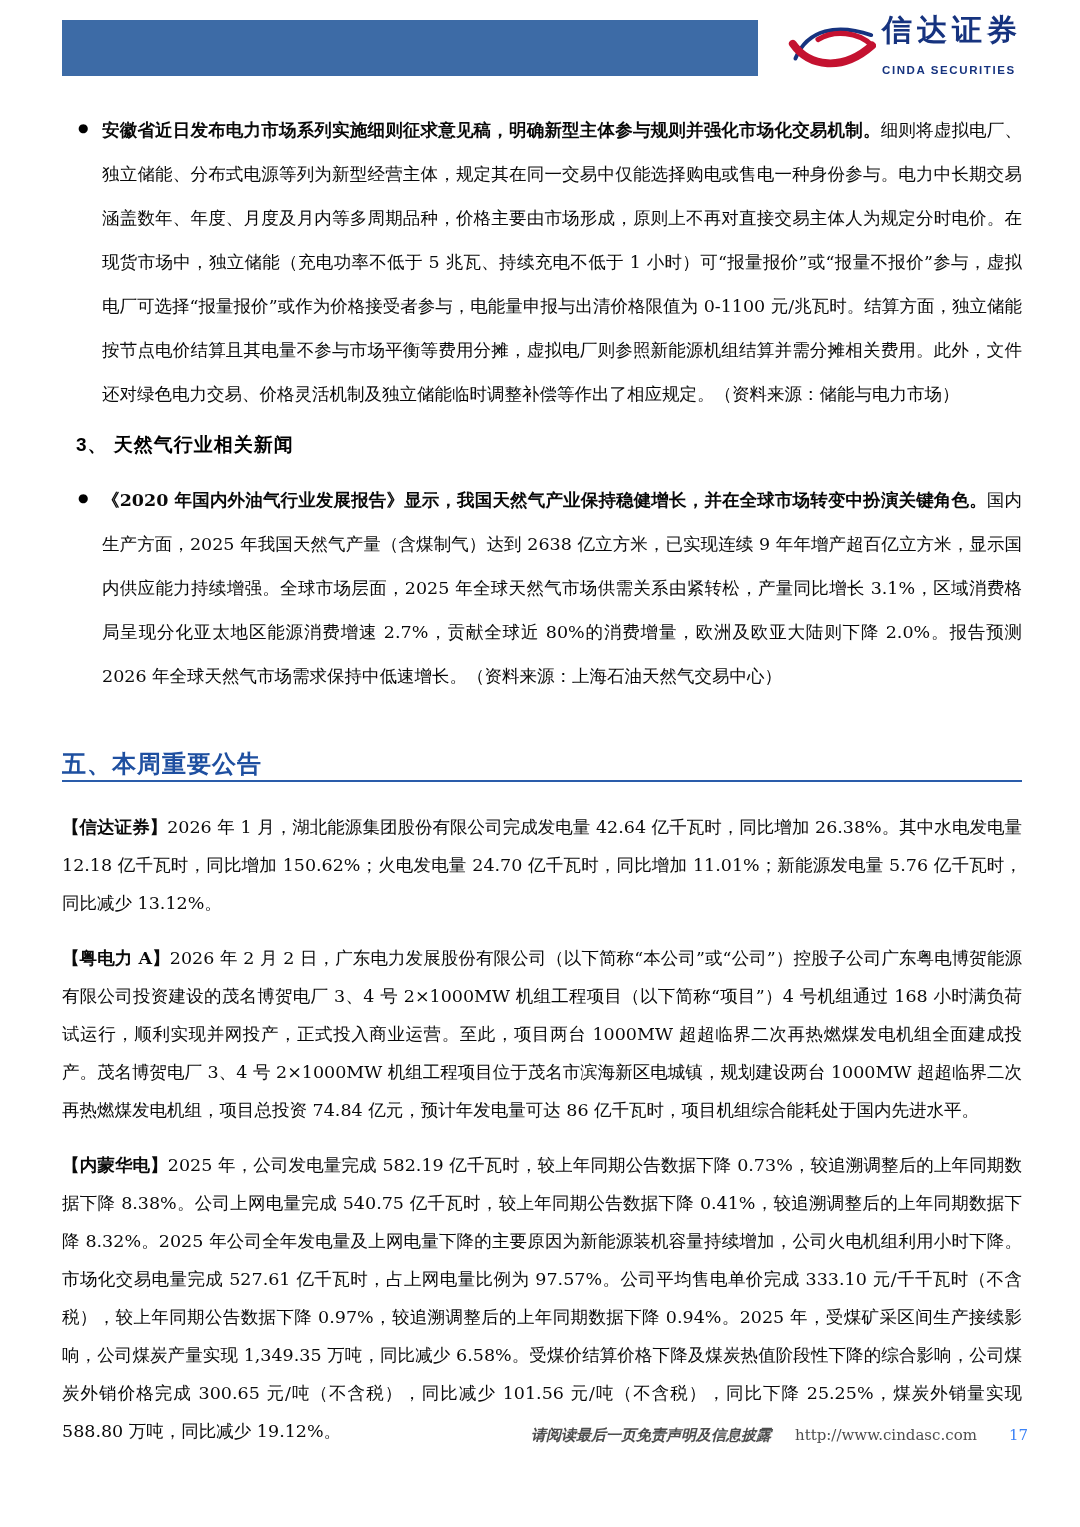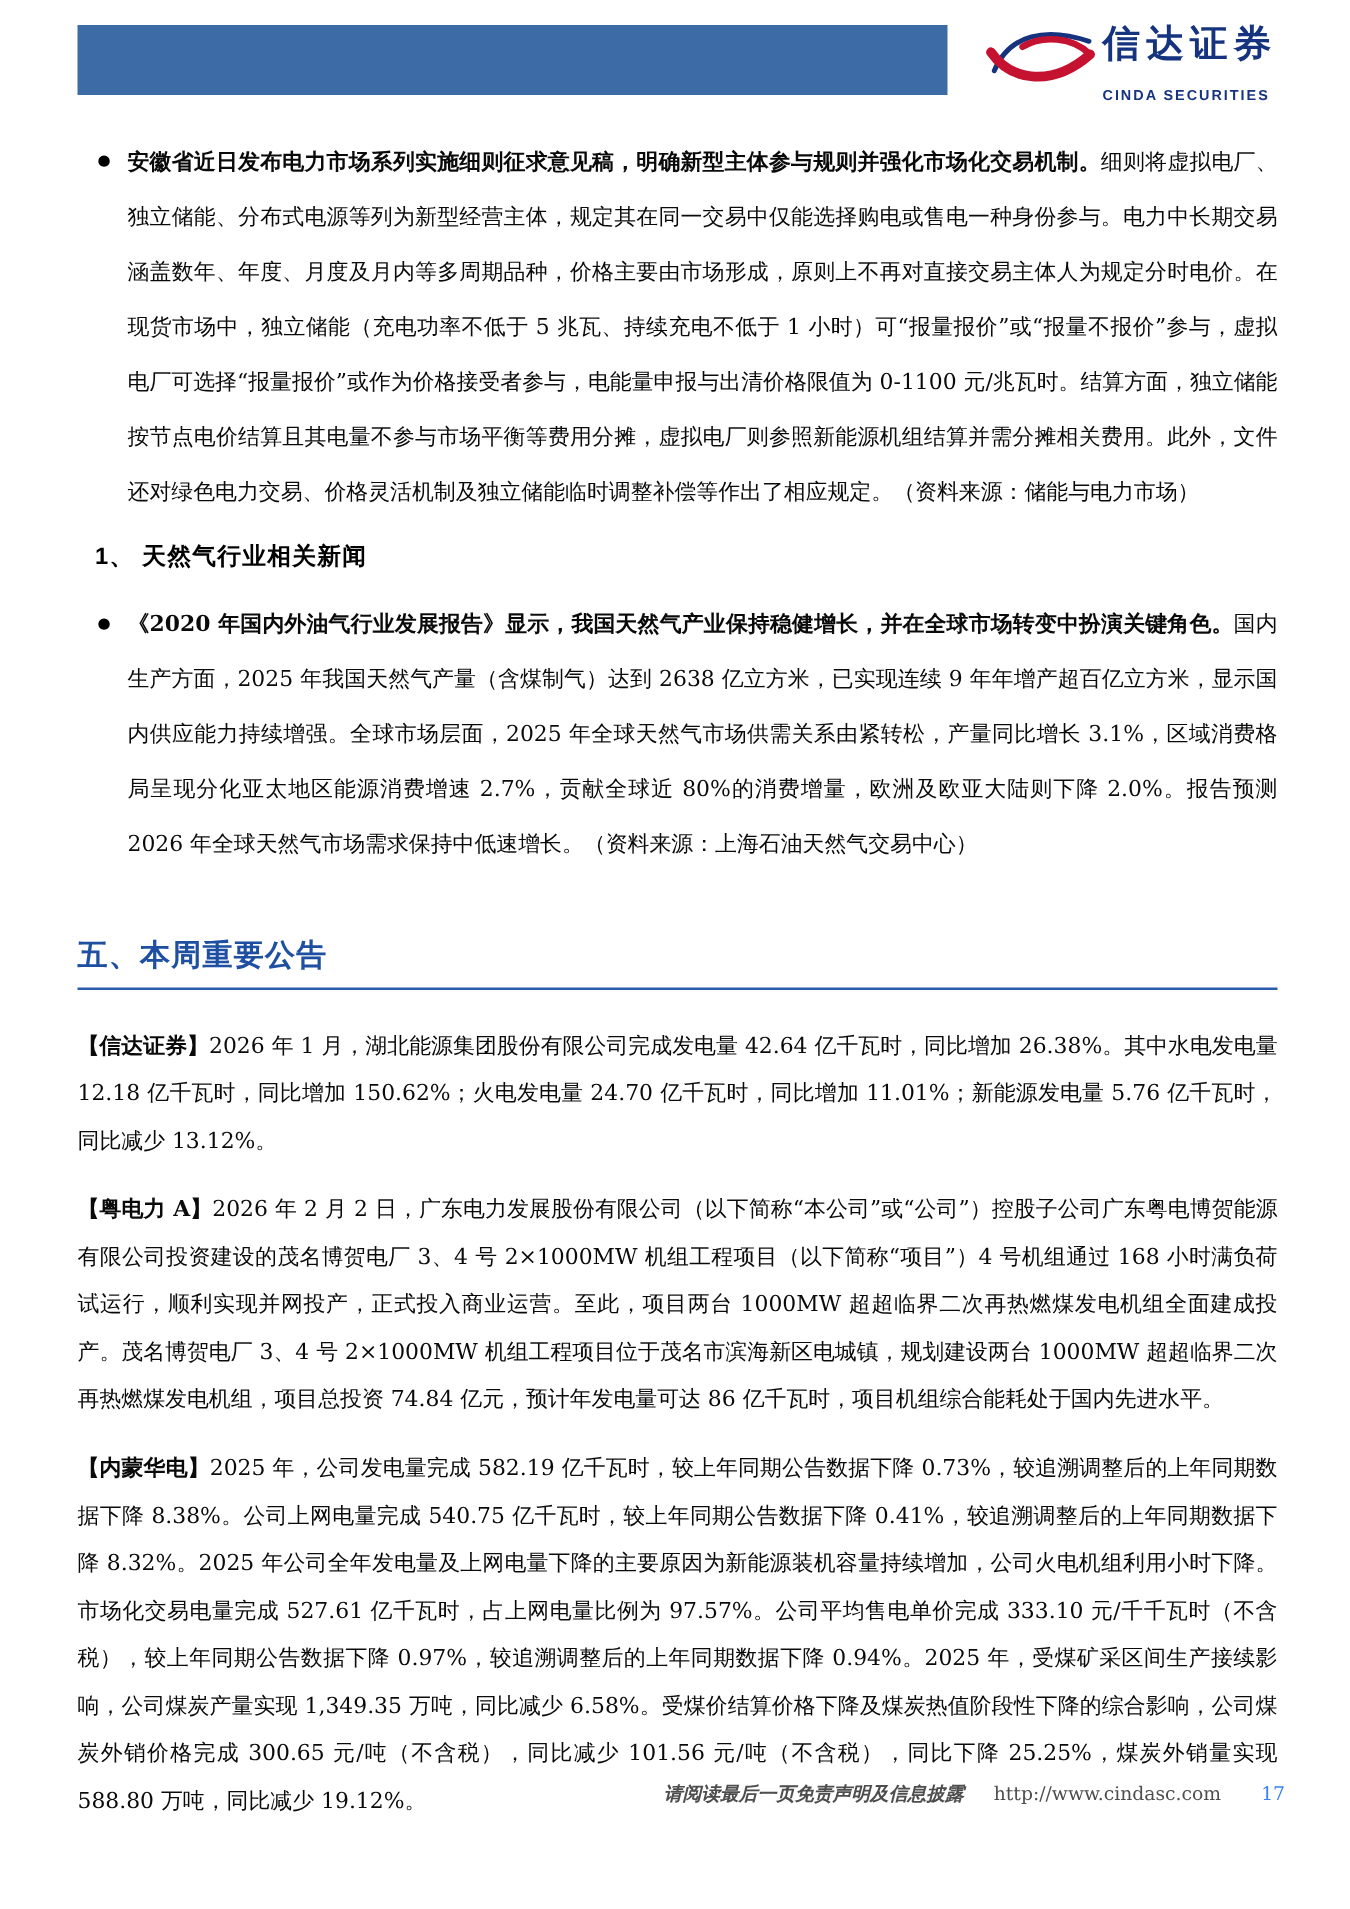--- a/index.html
+++ b/index.html
@@ -9,21 +9,21 @@
     overflow:hidden;
     background:#ffffff;
     color:#0a0a0a;
     font-family:"DejaVu Serif","Liberation Serif",serif;
   }
   .page { position:relative; width:1080px; height:1527px; padding:20px 58px 0 62px; }
 
   
   .masthead { display:flex; align-items:stretch; height:56px; margin-bottom:32px; }
   .masthead-bar { flex:1; background:#3d6ba6; margin-right:30px; }
-  .brand { display:flex; align-items:flex-start; gap:6px; flex:0 0 auto; }
+  .brand { display:flex; align-items:flex-end; gap:6px; flex:0 0 auto; }
   .brand-mark { width:88px; height:54px; }
   .brand-cn {
     font-family:"Liberation Sans",sans-serif; font-weight:bold;
     font-size:30px; line-height:1.05; color:#16337f; letter-spacing:5px; white-space:nowrap;
   }
   .brand-en {
     font-family:"Liberation Sans",sans-serif; font-weight:bold;
     font-size:11.5px; color:#16337f; letter-spacing:1.6px; margin-top:19px; white-space:nowrap;
   }
 
@@ -37,21 +37,21 @@
     font-family:"Liberation Sans",sans-serif;
     font-size:19px; font-weight:bold; color:#000;
     margin:16px 0 20px 14px; letter-spacing:1px;
   }
 
   
   .section-title {
     font-family:"Liberation Sans",sans-serif;
     font-size:24px; font-weight:bold; color:#1e4fa0;
     letter-spacing:1px;
-    padding-bottom:10px; border-bottom:2px solid #2a5caa;
+    padding-bottom:0; border-bottom:2px solid #2a5caa;
     margin:50px 0 26px 0;
   }
   .ann { font-size:17.5px; line-height:38px; text-align:justify; margin-bottom:17px; color:#0a0a0a; }
   .ann-name { font-weight:bold; }
 
   
   .page-footer {
     position:absolute; right:52px; bottom:82px;
     font-size:15px; color:#4d4d4d; white-space:nowrap;
   }
@@ -79,21 +79,21 @@
     </div>
   </header>
 
   <section class="news">
 
     <div class="bullet-item">
       <span class="bullet">●</span>
       <p class="bullet-text"><span class="lead">安徽省近日发布电力市场系列实施细则征求意见稿，明确新型主体参与规则并强化市场化交易机制。</span><span>细则将虚拟电厂、独立储能、分布式电源等列为新型经营主体，规定其在同一交易中仅能选择购电或售电一种身份参与。电力中长期交易涵盖数年、年度、月度及月内等多周期品种，价格主要由市场形成，原则上不再对直接交易主体人为规定分时电价。在现货市场中，独立储能（充电功率不低于 5 兆瓦、持续充电不低于 1 小时）可“报量报价”或“报量不报价”参与，虚拟电厂可选择“报量报价”或作为价格接受者参与，电能量申报与出清价格限值为 0-1100 元/兆瓦时。结算方面，独立储能按节点电价结算且其电量不参与市场平衡等费用分摊，虚拟电厂则参照新能源机组结算并需分摊相关费用。此外，文件还对绿色电力交易、价格灵活机制及独立储能临时调整补偿等作出了相应规定。（资料来源：储能与电力市场）</span></p>
     </div>
 
-    <h3 class="sub-heading">1、 天然气行业相关新闻</h3>
+    <h3 class="sub-heading">3、 天然气行业相关新闻</h3>
 
     <div class="bullet-item">
       <span class="bullet">●</span>
       <p class="bullet-text"><span class="lead">《2020 年国内外油气行业发展报告》显示，我国天然气产业保持稳健增长，并在全球市场转变中扮演关键角色。</span><span>国内生产方面，2025 年我国天然气产量（含煤制气）达到 2638 亿立方米，已实现连续 9 年年增产超百亿立方米，显示国内供应能力持续增强。全球市场层面，2025 年全球天然气市场供需关系由紧转松，产量同比增长 3.1%，区域消费格局呈现分化亚太地区能源消费增速 2.7%，贡献全球近 80%的消费增量，欧洲及欧亚大陆则下降 2.0%。报告预测 2026 年全球天然气市场需求保持中低速增长。（资料来源：上海石油天然气交易中心）</span></p>
     </div>
 
   </section>
 
   <section class="announcements">
 

